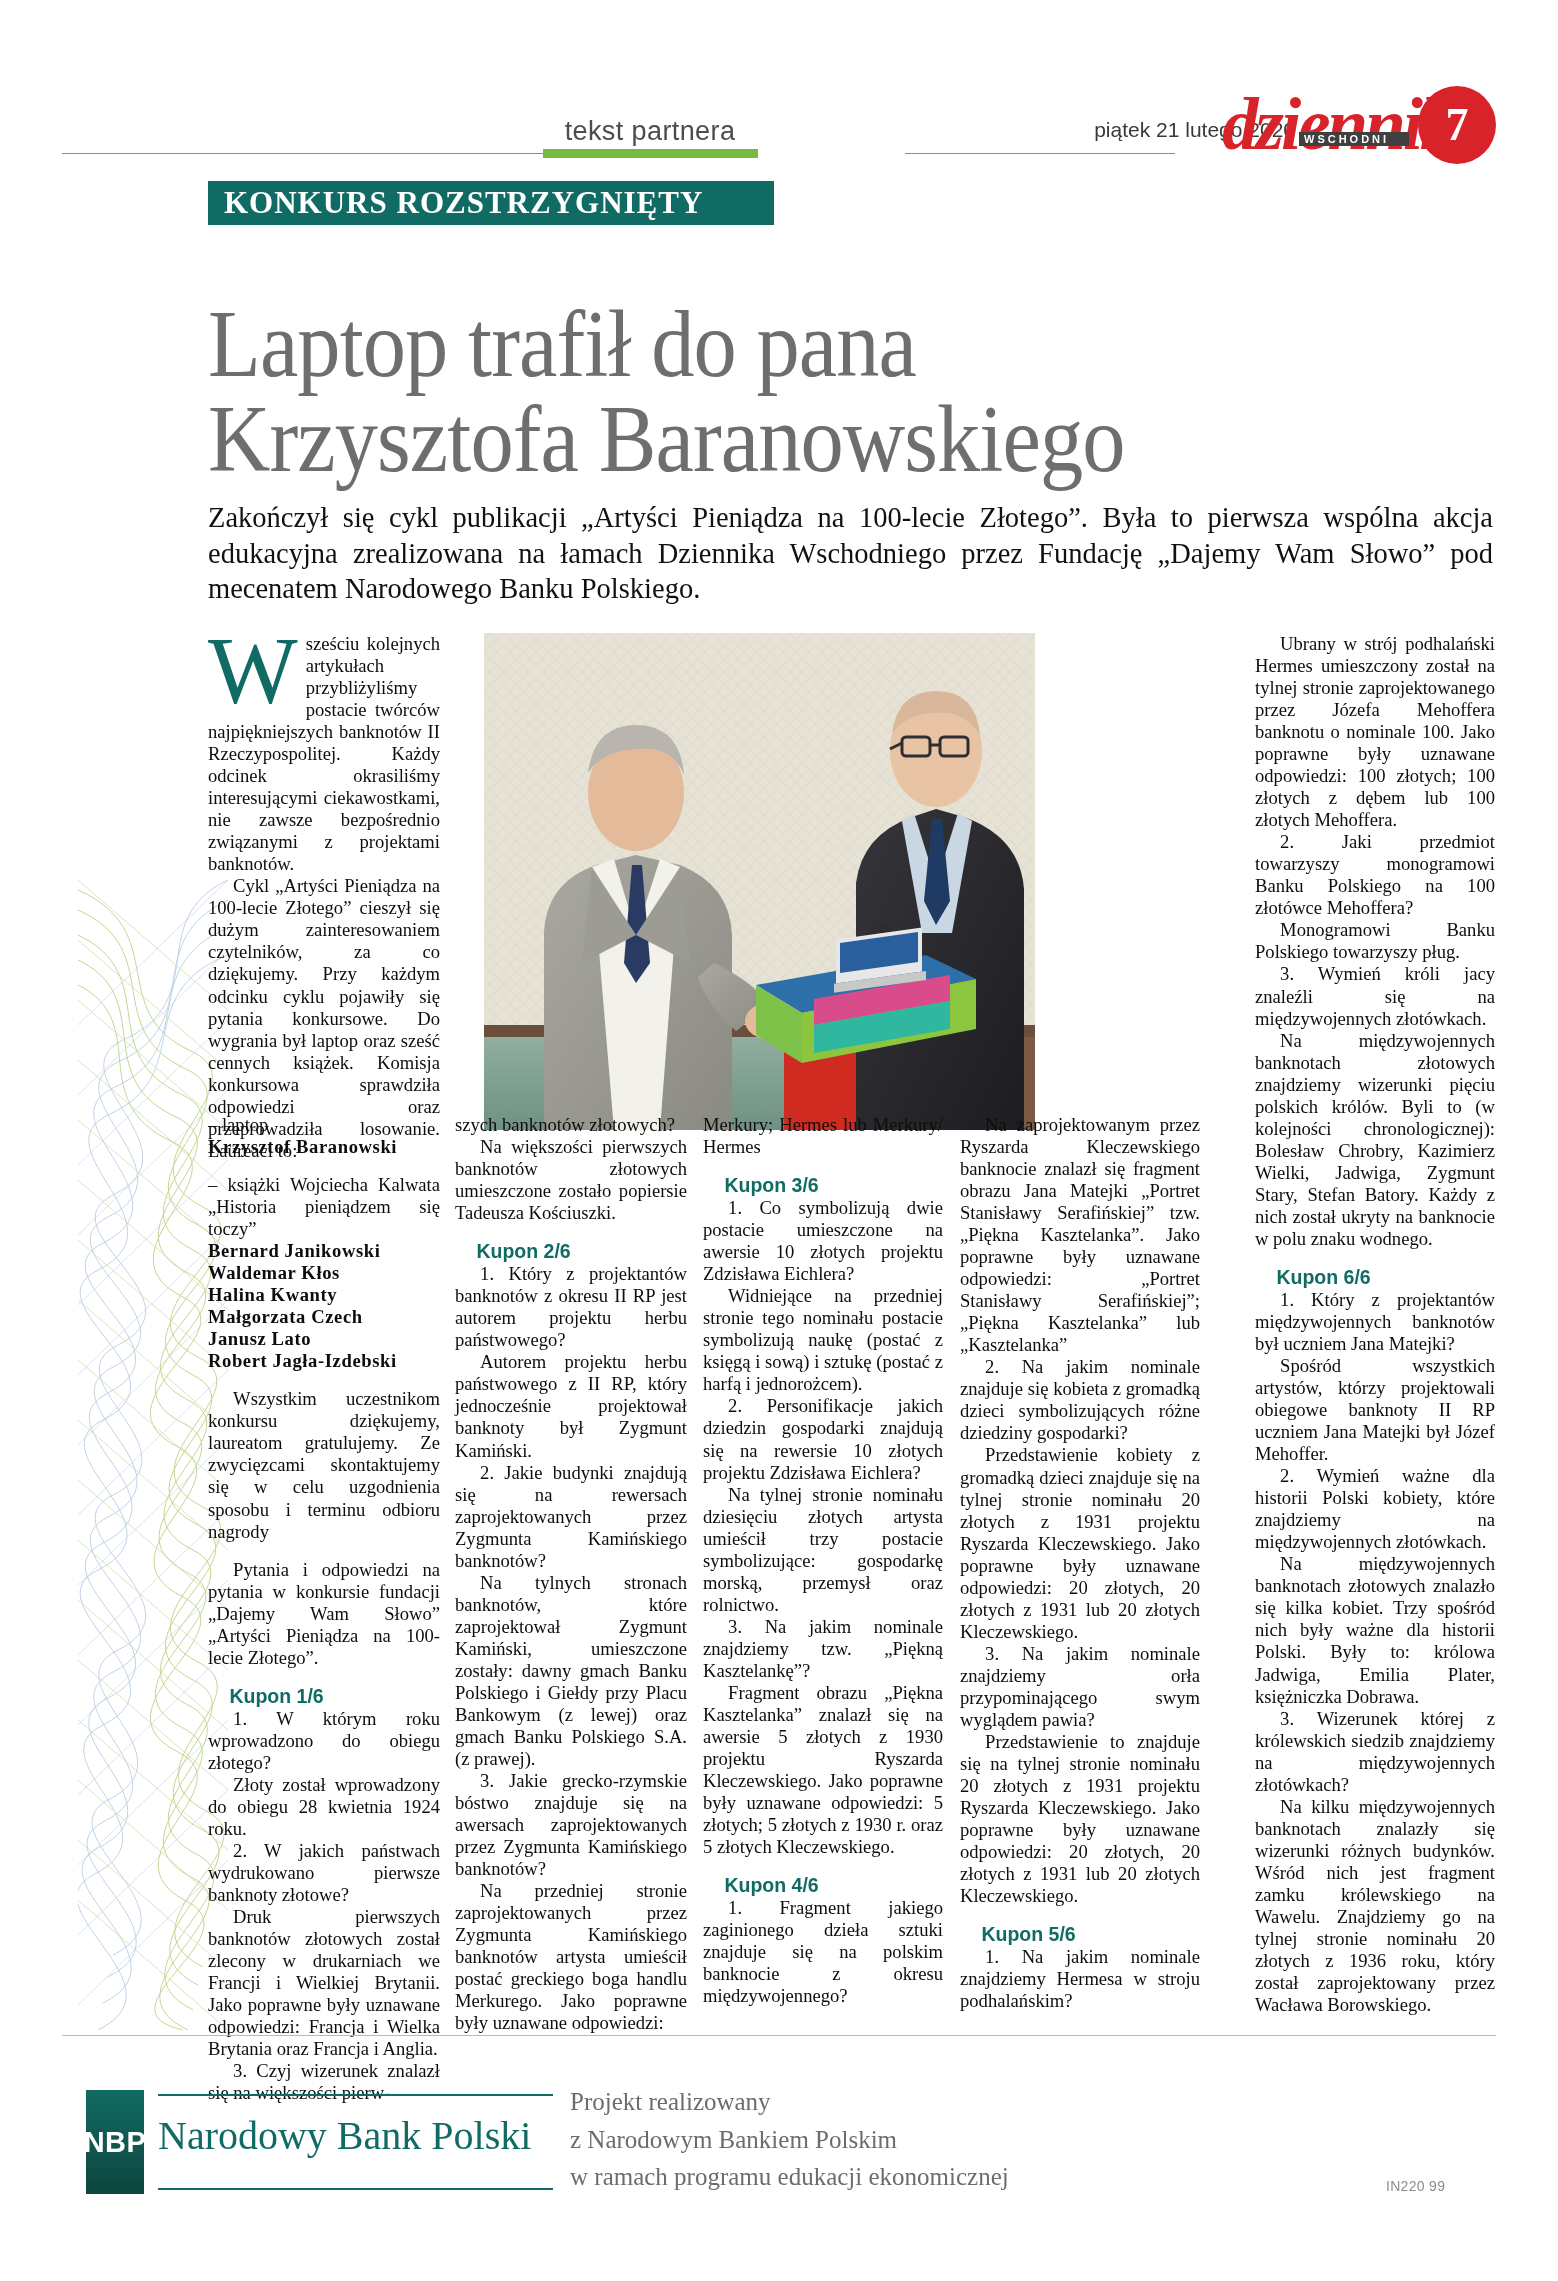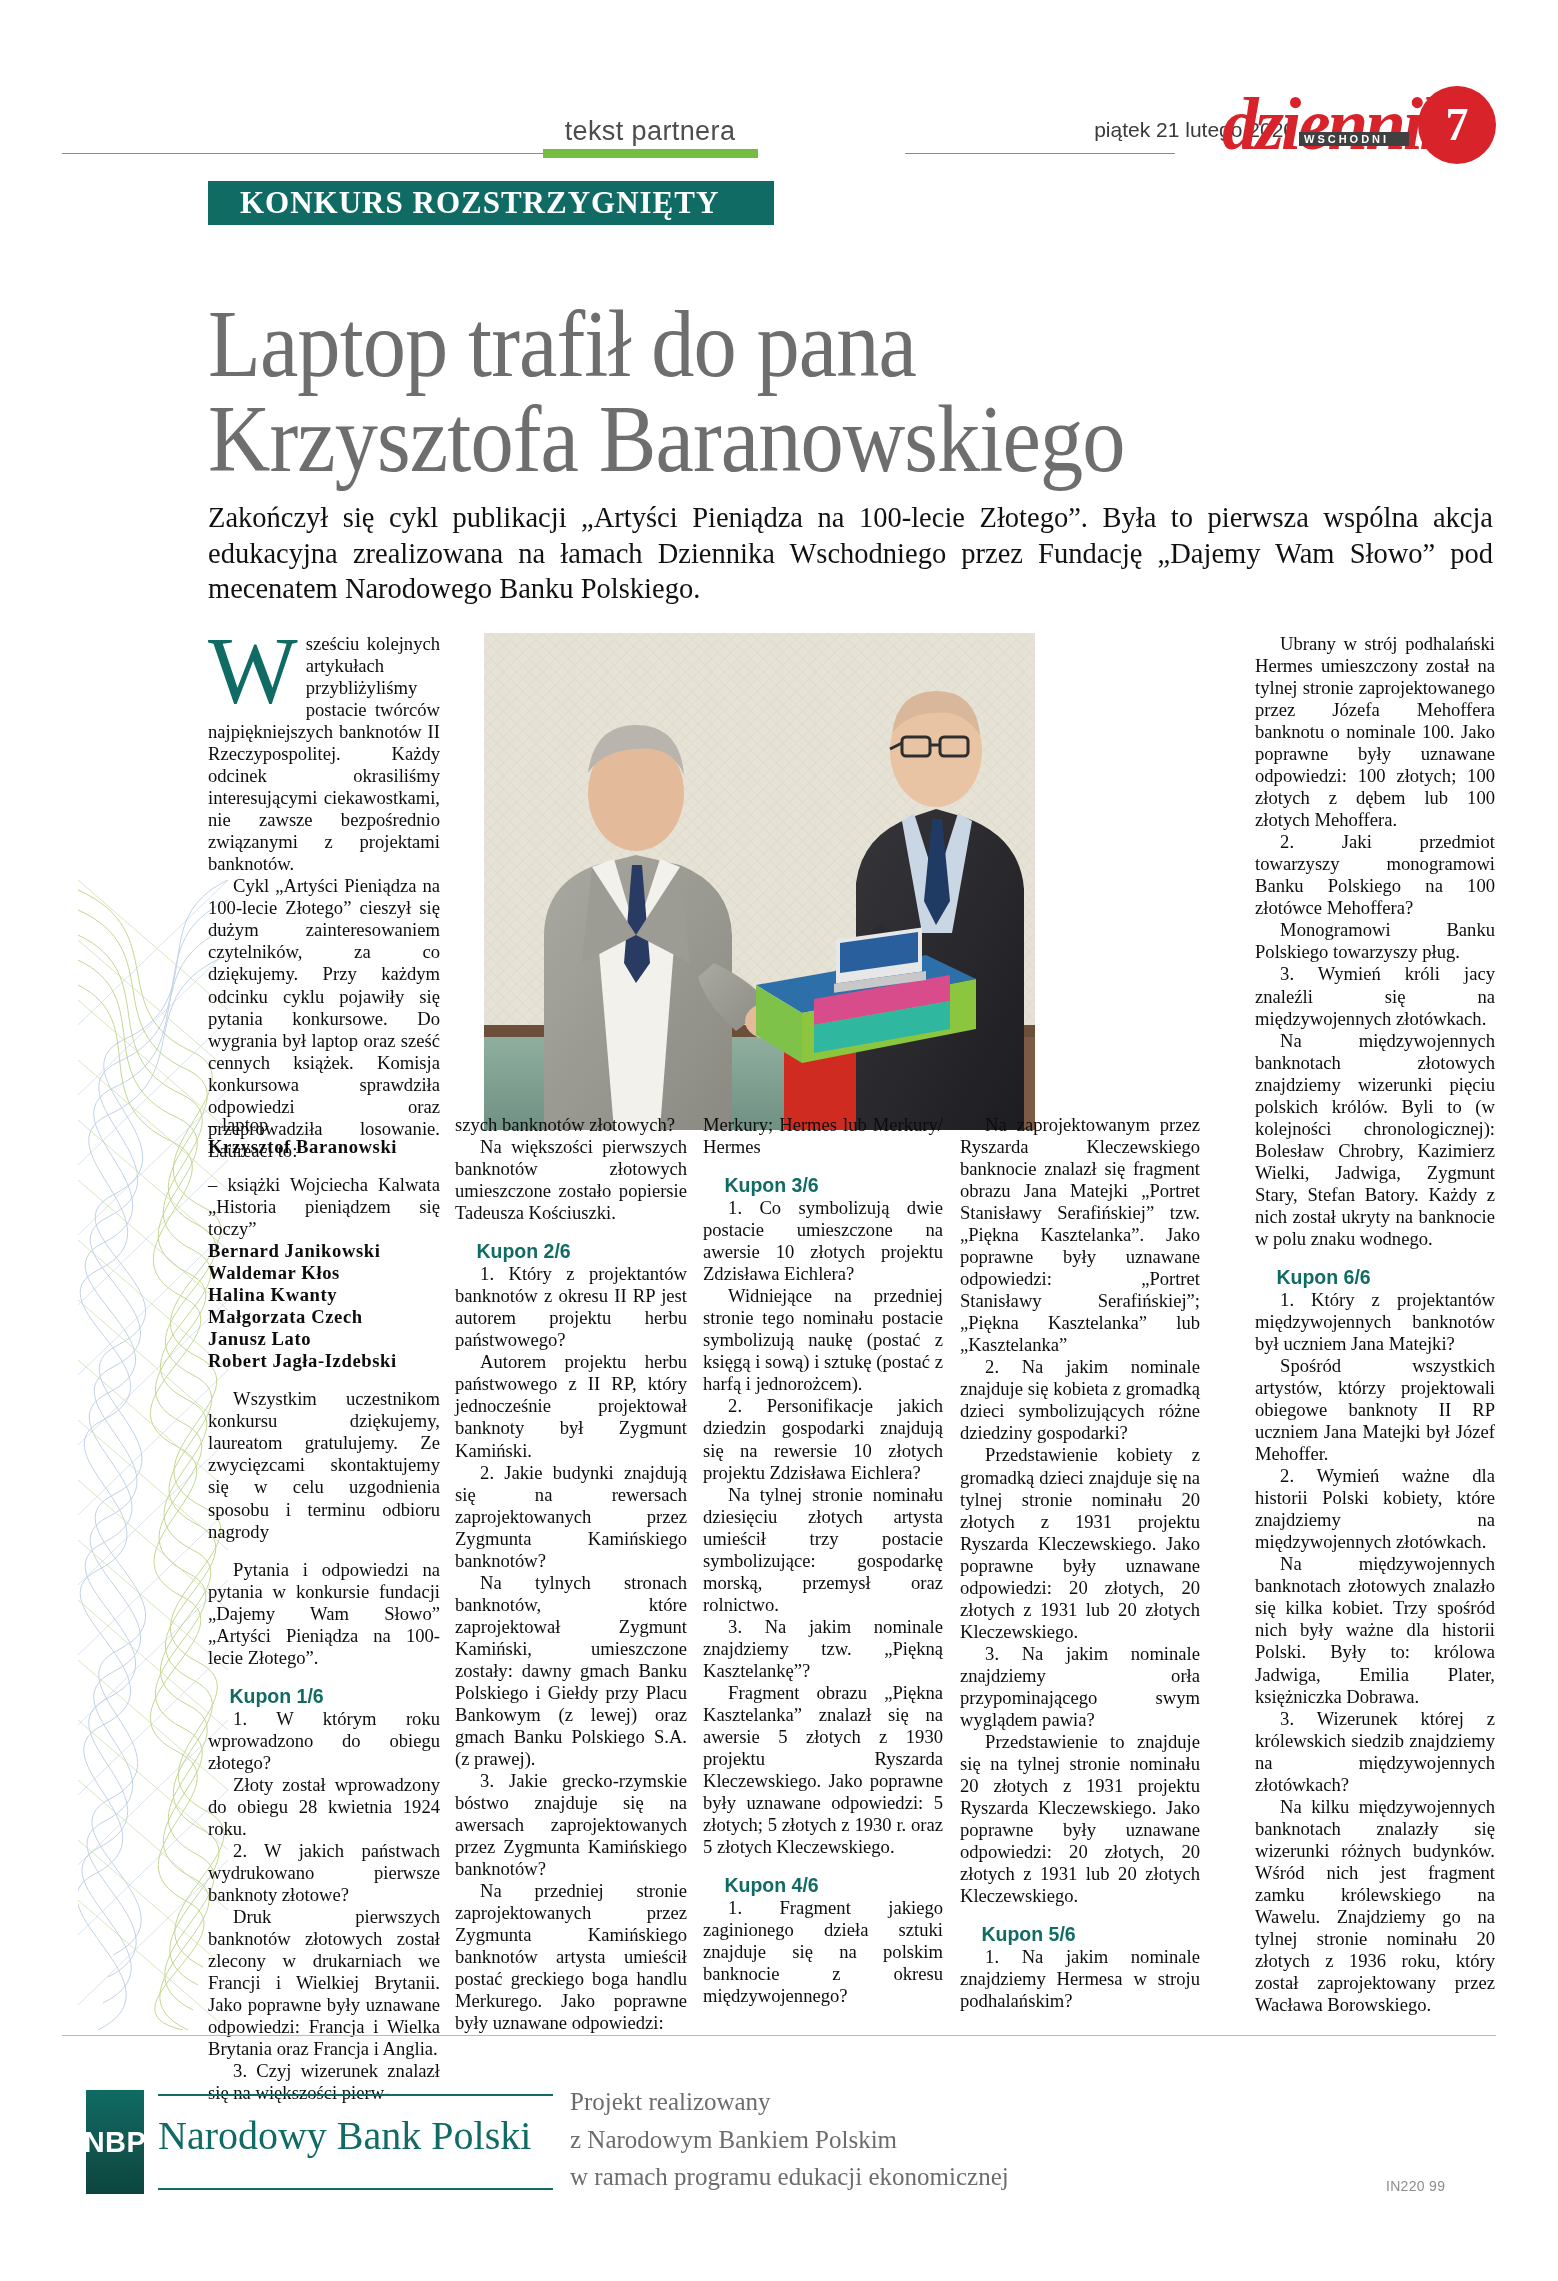--- a/index.html
+++ b/index.html
@@ -70,21 +70,21 @@
   }
 
   
   .kicker{
     position:absolute;left:208px;top:181px;width:566px;height:44px;
     background:#0f6b63;
   }
   .kicker span{
     display:block;color:#fff;
     font-family:"Liberation Serif", serif;font-weight:bold;
-    font-size:31px;letter-spacing:1px;line-height:44px;padding-left:32px;
+    font-size:31px;letter-spacing:1px;line-height:44px;padding-left:16px;
   }
 
   
   .headline{
     position:absolute;left:208px;top:232px;width:1290px;
     color:#6e6e6e;
     font-family:"Liberation Serif", serif;
     font-size:96px;line-height:.99;letter-spacing:-1px;
     font-weight:normal;
   }

